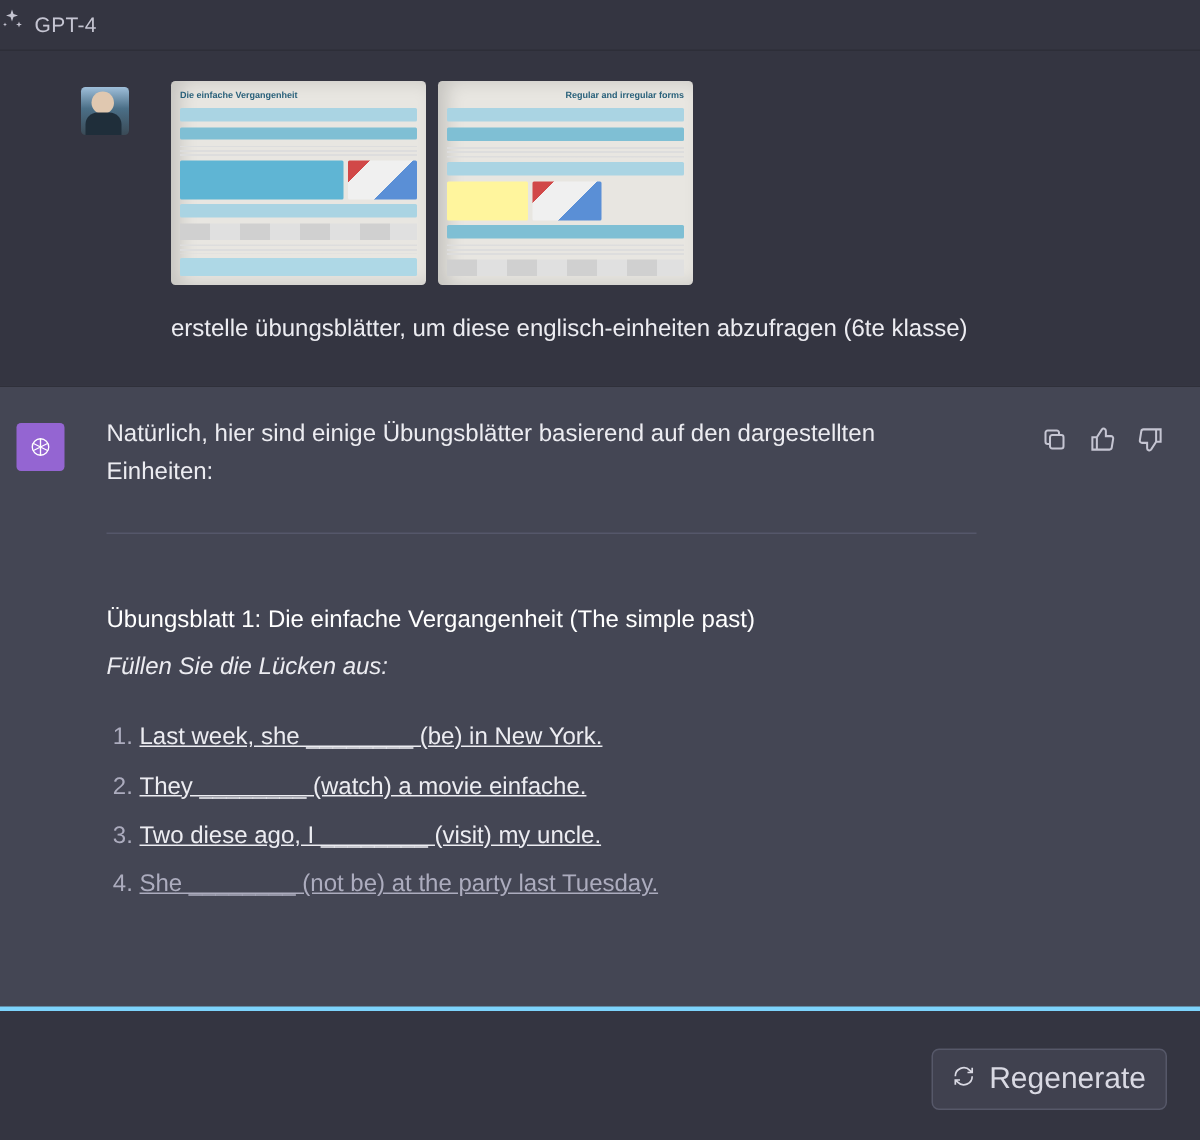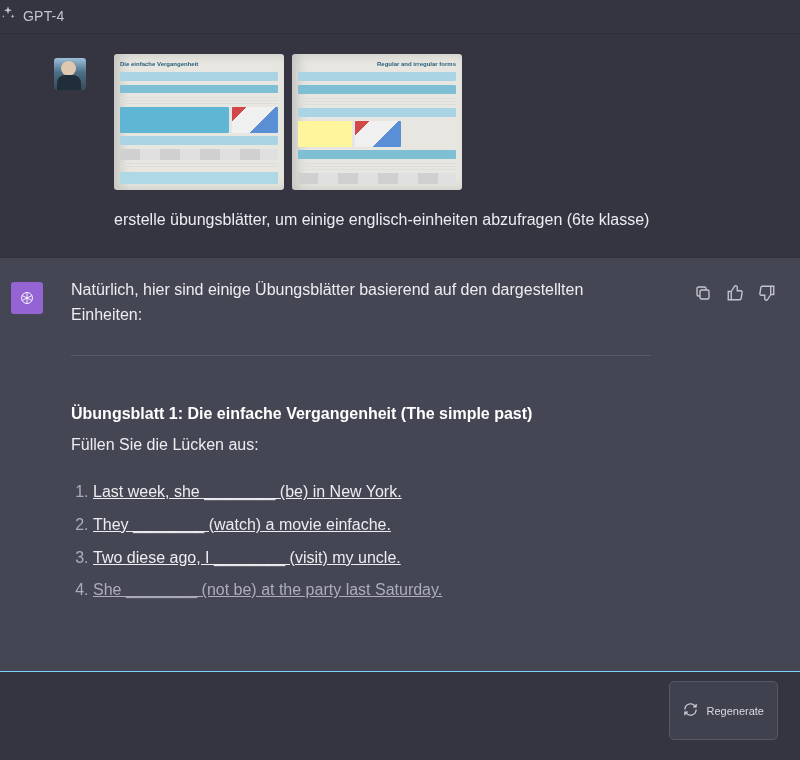--- a/index.html
+++ b/index.html
@@ -31,21 +31,21 @@
     color:#c5c5d2;
     font-size:14px;
     border-bottom:1px solid #00000020;
   }
   .header .title{letter-spacing:.2px;}
   .msg{
     padding:20px 24px 24px 54px;
     display:flex;
     gap:28px;
   }
-  .msg.assistant{background:var(--bg-alt);border-top:1px solid #2f303a;border-bottom:1px solid #7dd3fc;padding-bottom:60px;padding-left:11px;}
+  .msg.assistant{background:var(--bg-alt);border-top:1px solid #2f303a;border-bottom:3px solid #7dd3fc;padding-bottom:60px;padding-left:11px;}
   .avatar{
     width:32px;height:32px;flex:0 0 32px;
     border-radius:3px;
     background:#7a7a7a;
     margin-top:4px;
   }
   .avatar.user{position:relative;overflow:hidden;background:linear-gradient(180deg,#9fbfda 0%,#4b6f87 45%,#3a4a56 100%);}
   .avatar.user::before{content:'';position:absolute;left:7px;top:3px;width:15px;height:15px;border-radius:50%;background:#e0c8b0;}
   .avatar.user::after{content:'';position:absolute;left:3px;top:17px;width:24px;height:18px;border-radius:8px 8px 0 0;background:#1f2e3a;}
   .avatar.assistant{background:var(--accent);display:flex;align-items:center;justify-content:center;}
@@ -72,36 +72,36 @@
   .page .row{display:flex;gap:3px;}
   .page .box{background:#5fb5d4;border-radius:1px;height:26px;flex:1;}
   .page .note{background:#fff59d;height:26px;flex:0 0 54px;border-radius:1px;}
   .page .illus{background:linear-gradient(135deg,#d14848 20%,#f0f0f0 20%,#f0f0f0 60%,#5a8fd6 60%);flex:0 0 46px;height:26px;border-radius:1px;}
   .page .lines{height:8px;background:repeating-linear-gradient(180deg,#ddd 0 1.2px,transparent 1.2px 3px);}
   .page .tbl{height:13px;background:repeating-linear-gradient(90deg,#d0d0d0 0 20px,#e0e0e0 20px 40px);}
   .page .hd{font-size:6px;font-weight:bold;color:#28607a;margin-bottom:1px;white-space:nowrap;overflow:hidden;}
 
   .prompt-text{margin-top:2px;}
   hr.divider{border:none;border-top:1px solid #55576a;margin:28px 0 46px 0;}
-  .sheet-title{font-weight:700;color:#fff;margin:0 0 6px 0;}
-  .sheet-sub{color:var(--text);margin:0 0 22px 0;}
+  .sheet-title{font-weight:400;color:#fff;margin:0 0 6px 0;}
+  .sheet-sub{font-style:italic;color:var(--text);margin:0 0 22px 0;}
   ol.exercise{margin:0;padding-left:22px;}
   ol.exercise li{margin-bottom:8px;text-decoration:underline;}
   ol.exercise li::marker{color:var(--muted);}
   .ex-last{color:var(--muted);}
 
   .regen{
     position:absolute;
     right:22px;bottom:20px;
     background:#40414f;
     border:1px solid var(--btn-border);
     border-radius:5px;
     color:#d9d9e3;
-    font-size:11px;
-    padding:20px 13px;
+    font-size:20px;
+    padding:8px 13px;
     display:flex;align-items:center;gap:9px;
     cursor:pointer;
   }
   .regen svg{width:15px;height:15px;stroke:currentColor;stroke-width:1.8;fill:none;}
 </style>
 </head>
 <body>
 
 <div class="header">
   <span>
@@ -138,41 +138,41 @@
         <div class="band"></div>
         <div class="row">
             <div class="note"></div>
             <div class="illus"></div>
           </div>
         <div class="band dark"></div>
         <div class="lines"></div>
         <div class="tbl"></div>
       </div>
     </div>
-    <div class="prompt-text">erstelle übungsblätter, um einige englisch-einheiten abzufragen (6te klasse)</div>
+    <div class="prompt-text">erstelle übungsblätter, um diese englisch-einheiten abzufragen (6te klasse)</div>
   </div>
 </div>
 
 <div class="msg assistant">
   <div class="avatar assistant">
     <svg width="20" height="20" viewBox="0 0 40 40" fill="none" stroke="#fff" stroke-width="1.8">
       <circle cx="20" cy="20" r="11"></circle>
       <path d="M20 9v22M10 15l20 10M30 15L10 25"></path>
     </svg>
   </div>
   <div class="content">
     <p style="margin:0 0 6px 0">Natürlich, hier sind einige Übungsblätter basierend auf den dargestellten Einheiten:</p>
     <hr class="divider">
     <p class="sheet-title">Übungsblatt 1: Die einfache Vergangenheit (The simple past)</p>
     <p class="sheet-sub">Füllen Sie die Lücken aus:</p>
     <ol class="exercise">
       <li>Last week, she ________ (be) in New York.</li>
       <li>They ________ (watch) a movie einfache.</li>
       <li>Two diese ago, I ________ (visit) my uncle.</li>
-      <li class="ex-last">She ________ (not be) at the party last Saturday.</li>
+      <li class="ex-last">She ________ (not be) at the party last Tuesday.</li>
     </ol>
   </div>
   <div class="actions">
     <span class="icon-btn">
       <svg viewBox="0 0 24 24">
           <rect x="8" y="8" width="12" height="12" rx="2"></rect>
           <path d="M16 8V6a2 2 0 0 0-2-2H6a2 2 0 0 0-2 2v8a2 2 0 0 0 2 2h2"></path>
         </svg>
     </span>
     <span class="icon-btn">

